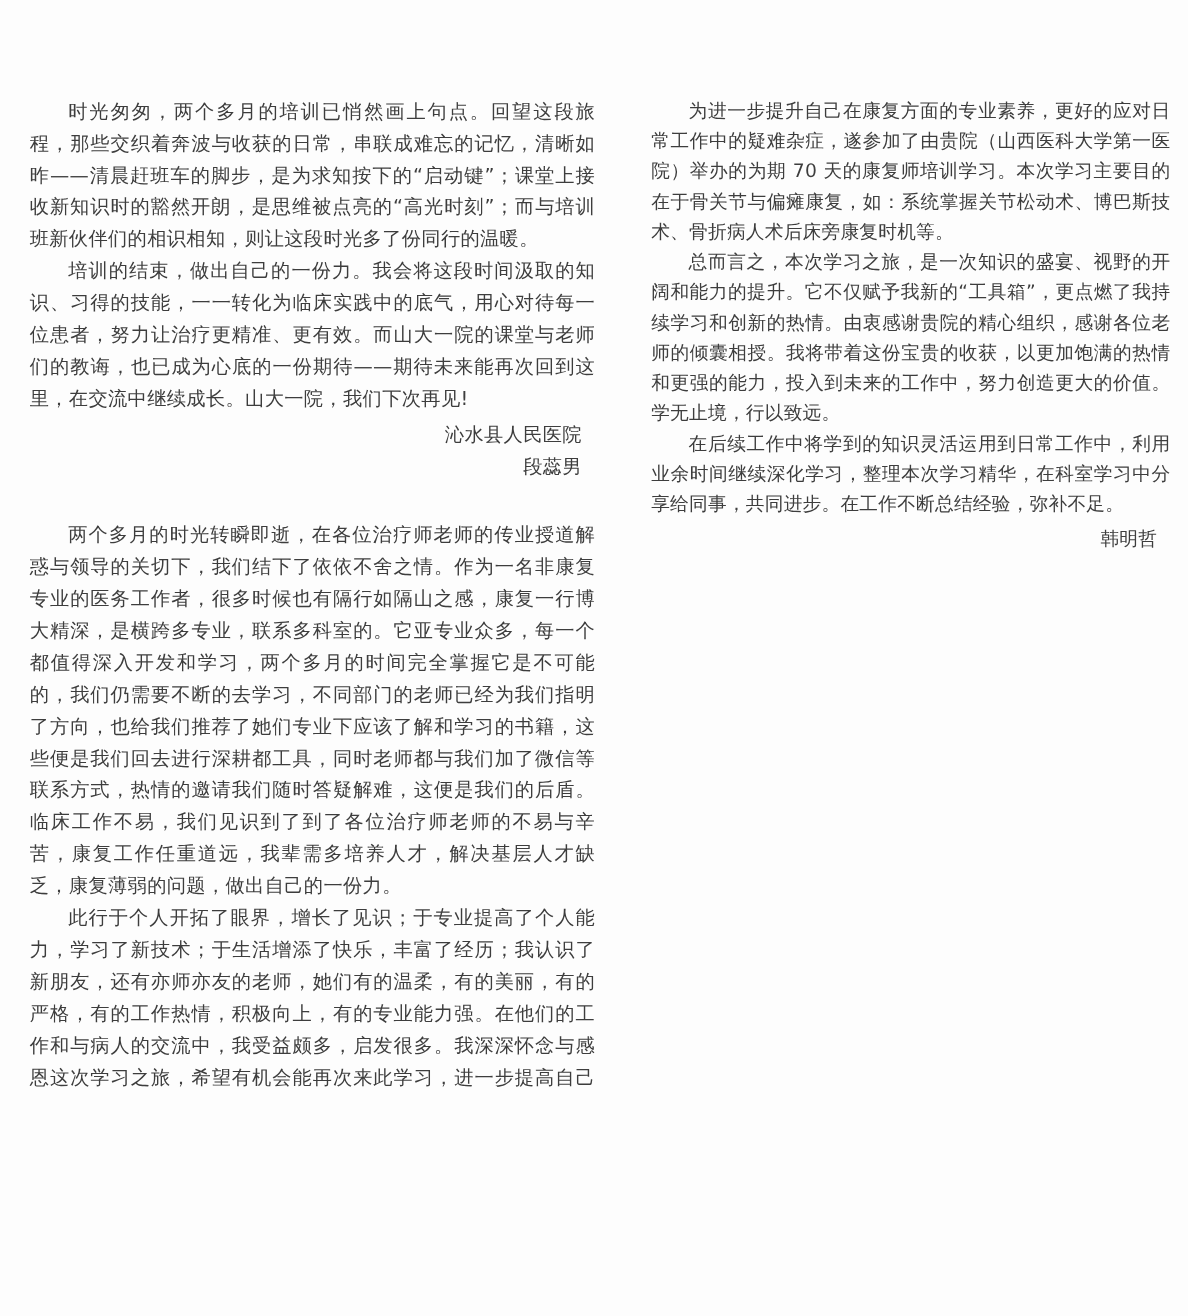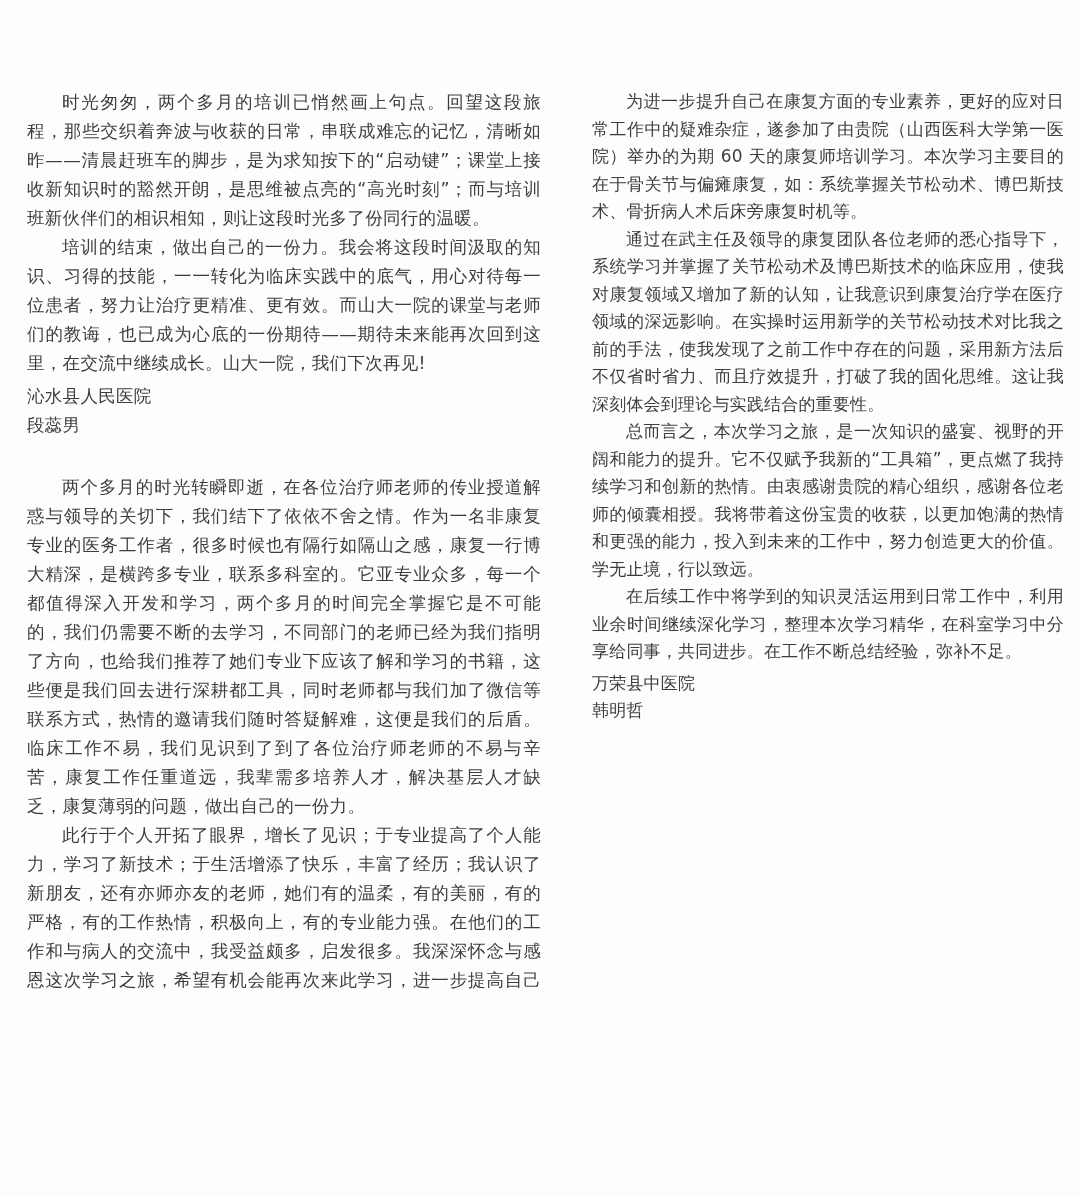--- a/index.html
+++ b/index.html
@@ -40,21 +40,21 @@
     letter-spacing: 0.2px;
   }
   .para {
     margin: 0;
     text-indent: 2em;
     text-align: justify;
     text-justify: inter-ideograph;
   }
   .signature {
     margin-top: 4px;
-    text-align: left;
+    text-align: right;
     padding-right: 12px;
   }
   .sig-line {
     line-height: 29px;
   }
   .column-right .sig-line {
     line-height: 27.5px;
   }
   .essay-gap {
     margin-top: 33px;
@@ -98,26 +98,24 @@
       <p class="para">两个多月的时光转瞬即逝，在各位治疗师老师的传业授道解惑与领导的关切下，我们结下了依依不舍之情。作为一名非康复专业的医务工作者，很多时候也有隔行如隔山之感，康复一行博大精深，是横跨多专业，联系多科室的。它亚专业众多，每一个都值得深入开发和学习，两个多月的时间完全掌握它是不可能的，我们仍需要不断的去学习，不同部门的老师已经为我们指明了方向，也给我们推荐了她们专业下应该了解和学习的书籍，这些便是我们回去进行深耕都工具，同时老师都与我们加了微信等联系方式，热情的邀请我们随时答疑解难，这便是我们的后盾。临床工作不易，我们见识到了到了各位治疗师老师的不易与辛苦，康复工作任重道远，我辈需多培养人才，解决基层人才缺乏，康复薄弱的问题，做出自己的一份力。</p>
       <p class="para">此行于个人开拓了眼界，增长了见识；于专业提高了个人能力，学习了新技术；于生活增添了快乐，丰富了经历；我认识了新朋友，还有亦师亦友的老师，她们有的温柔，有的美丽，有的严格，有的工作热情，积极向上，有的专业能力强。在他们的工作和与病人的交流中，我受益颇多，启发很多。我深深怀念与感恩这次学习之旅，希望有机会能再次来此学习，进一步提高自己的康复技术，完善自己不足，得到各位老师的指导。</p>
 
     </section>
 
   </div>
 
   <div class="column column-right">
 
     <section class="essay">
-      <p class="para">为进一步提升自己在康复方面的专业素养，更好的应对日常工作中的疑难杂症，遂参加了由贵院（山西医科大学第一医院）举办的为期 60 天的康复师培训学习。本次学习主要目的在于骨关节与偏瘫康复，如：系统掌握关节松动术、博巴斯技术、骨折病人术后床旁康复时机等。</p>
-      <p class="para">通过在武主任及领导的康复团队各位老师的悉心指导下，系统学习并掌握了关节松动术及博巴斯技术的临床应用，使我对康复领域又增加了新的认知，让我意识到康复治疗学在医疗领域的深远影响。在实操时运用新学的关节松动技术对比我之前的手法，使我发现了之前工作中存在的问题，采用新方法后不仅省时省力、而且疗效提升，打破了我的固化思维。这让我深刻体会到理论与实践结合的重要性。</p>
+      <p class="para">为进一步提升自己在康复方面的专业素养，更好的应对日常工作中的疑难杂症，遂参加了由贵院（山西医科大学第一医院）举办的为期 70 天的康复师培训学习。本次学习主要目的在于骨关节与偏瘫康复，如：系统掌握关节松动术、博巴斯技术、骨折病人术后床旁康复时机等。</p>
       <p class="para">总而言之，本次学习之旅，是一次知识的盛宴、视野的开阔和能力的提升。它不仅赋予我新的“工具箱”，更点燃了我持续学习和创新的热情。由衷感谢贵院的精心组织，感谢各位老师的倾囊相授。我将带着这份宝贵的收获，以更加饱满的热情和更强的能力，投入到未来的工作中，努力创造更大的价值。学无止境，行以致远。</p>
       <p class="para">在后续工作中将学到的知识灵活运用到日常工作中，利用业余时间继续深化学习，整理本次学习精华，在科室学习中分享给同事，共同进步。在工作不断总结经验，弥补不足。</p>
       <div class="signature">
-        <div class="sig-line">万荣县中医院</div>
         <div class="sig-line">韩明哲</div>
       </div>
     </section>
 
   </div>
 
   <div class="watermark">
     <svg class="wm-icon" width="56" height="50" viewBox="0 0 56 50" aria-hidden="true">
 
       <ellipse cx="21" cy="17" rx="17.5" ry="14.5" fill="#a9a9a9"></ellipse>

